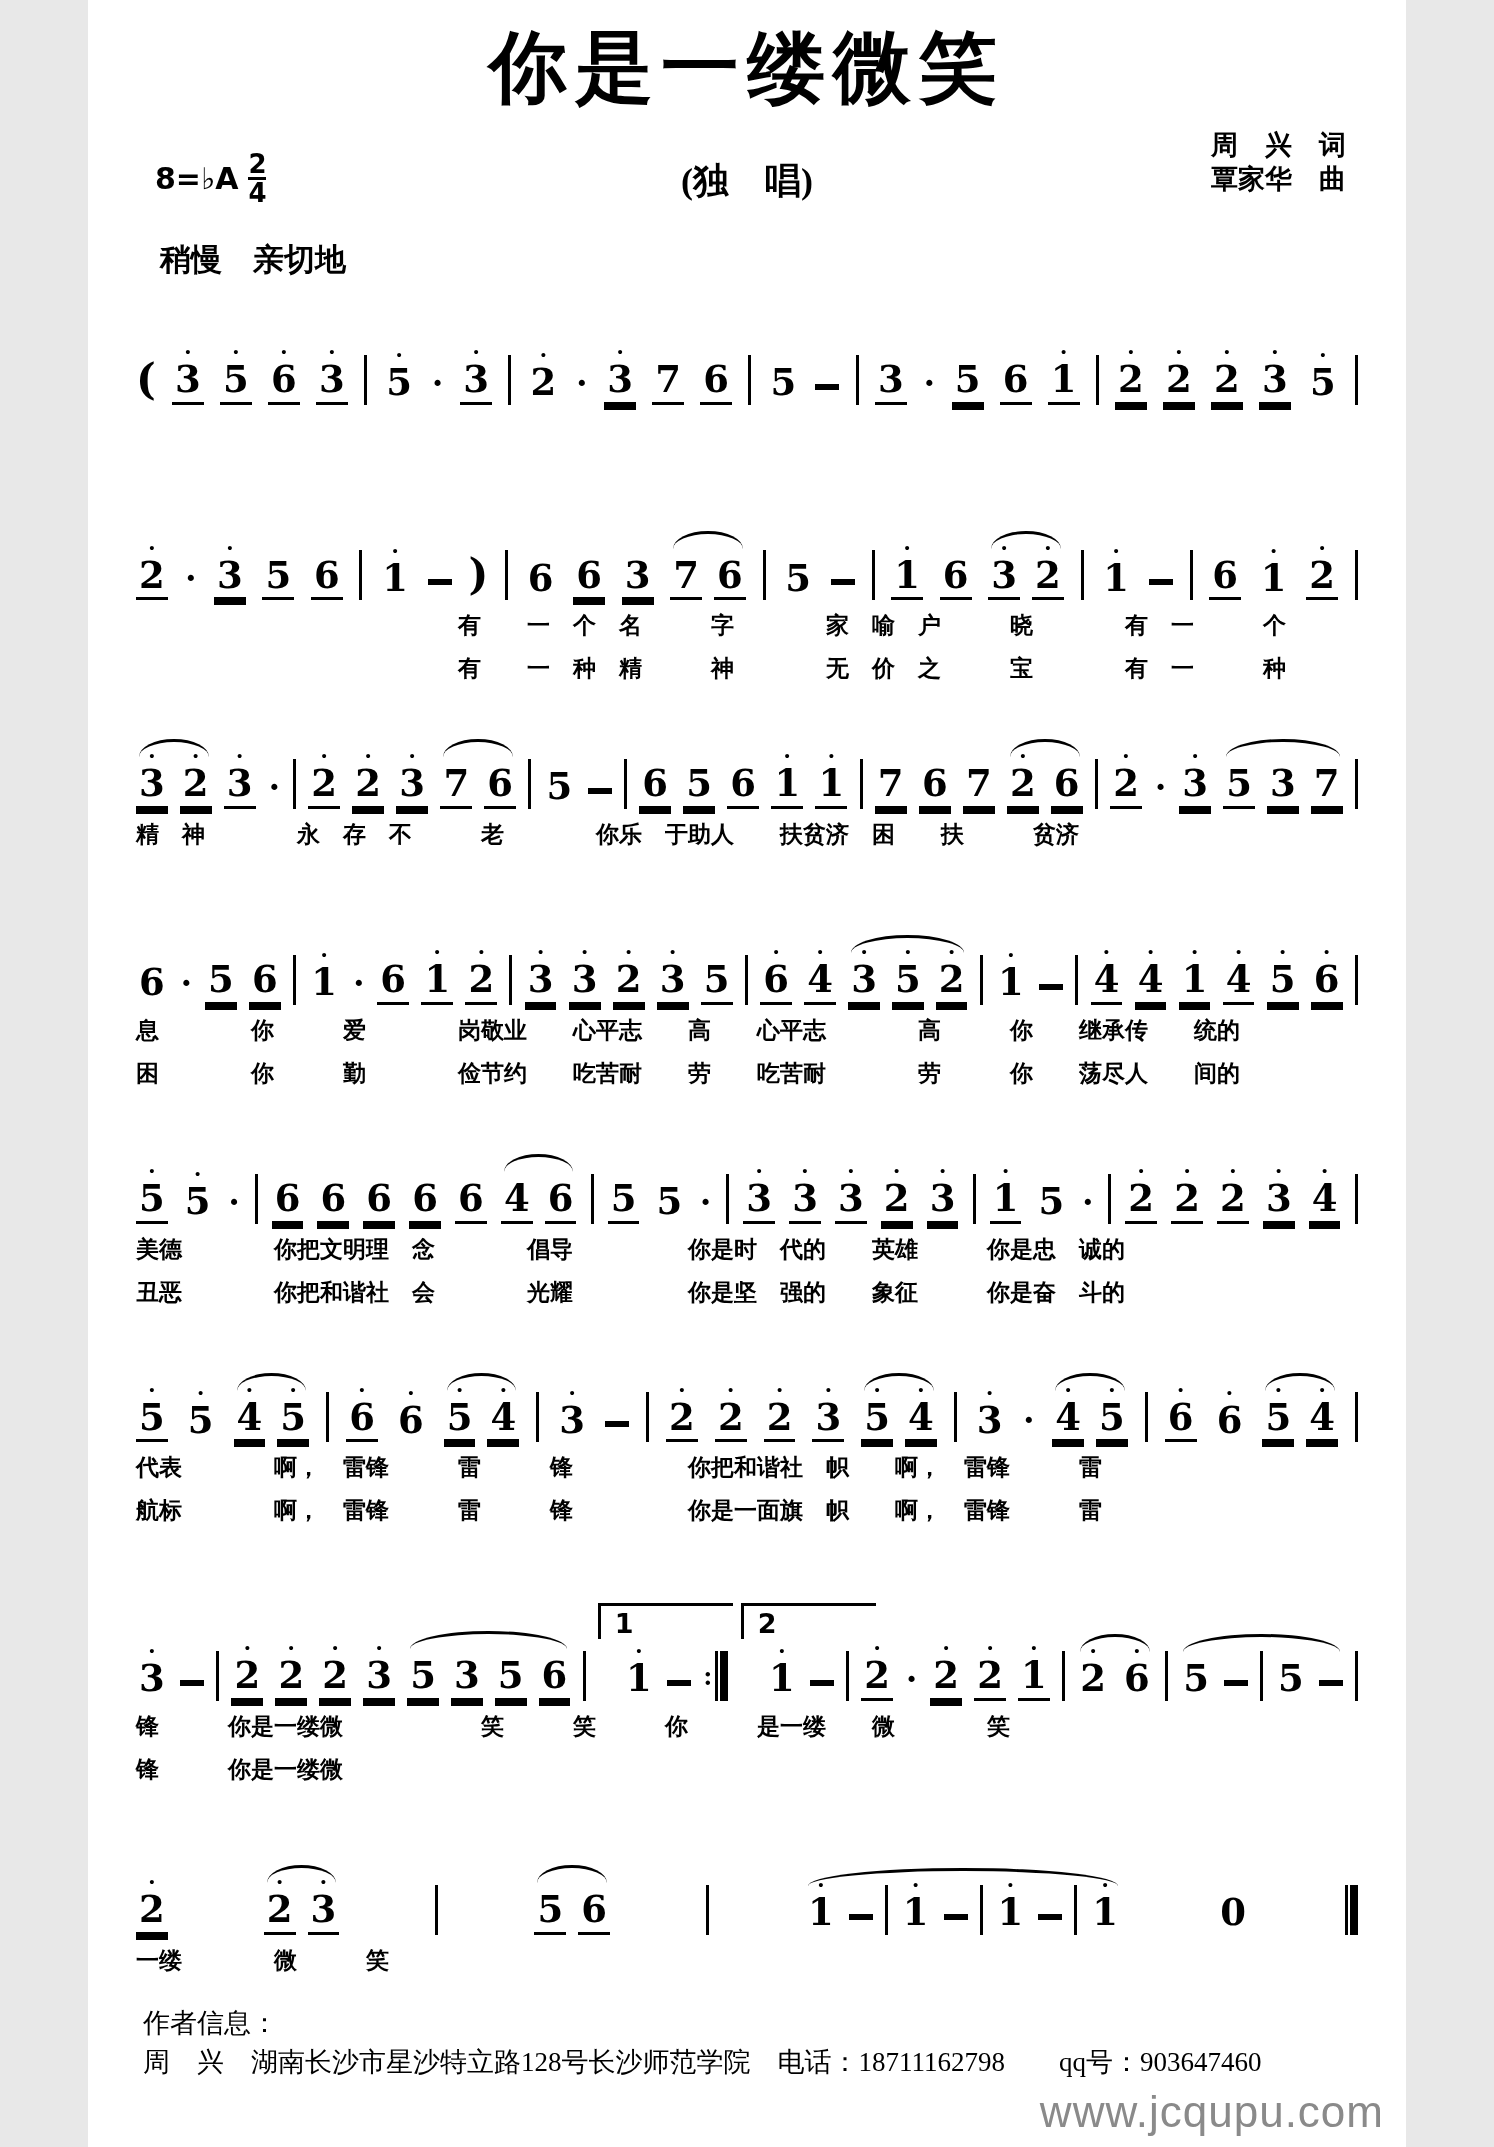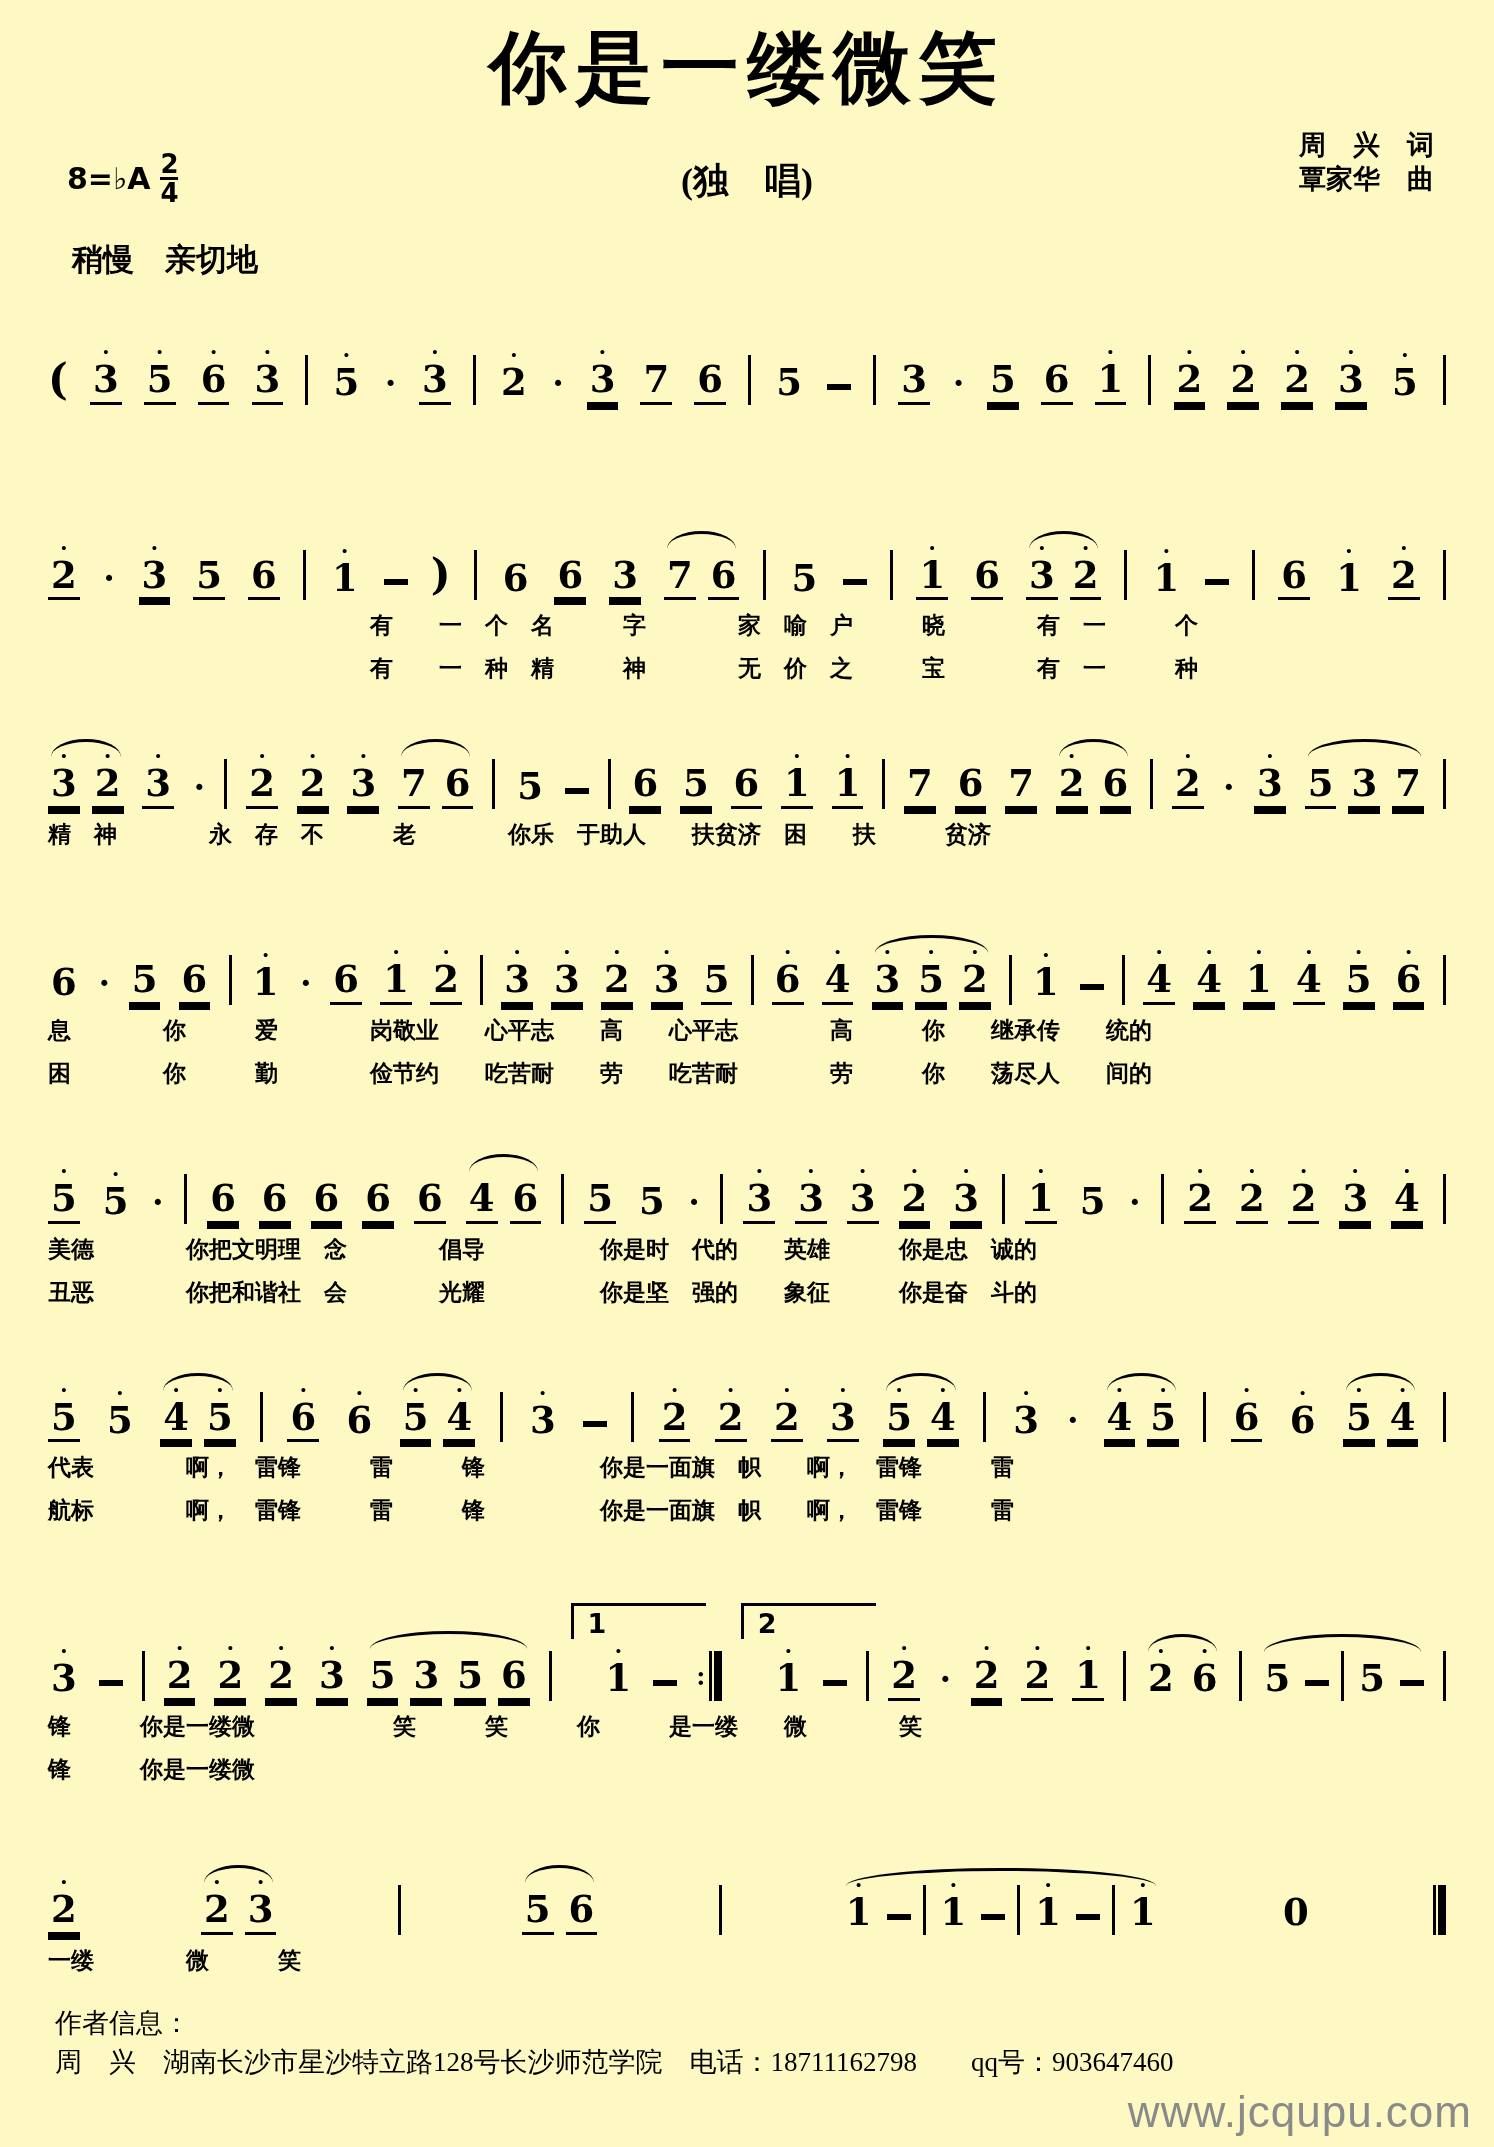--- a/index.html
+++ b/index.html
@@ -1,17 +1,17 @@
 <!DOCTYPE html>
 <html><head>
 <meta charset="utf-8">
 <style>
   html,body{margin:0;padding:0;background:#e8e8e8;}
   .sheet{
-    width:1494px;height:2147px;background:#fef9c3;position:relative;
+    width:1318px;height:2147px;background:#ffffff;position:relative;
     overflow:hidden;margin:0 auto;color:#000;
     font-family:"Liberation Serif","DejaVu Serif",serif;
   }
   .title{text-align:center;font-size:78px;font-weight:bold;margin:16px 0 0;letter-spacing:8px;}
   .subtitle{text-align:center;font-size:35px;font-weight:bold;margin-top:10px;letter-spacing:2px;}
   .meta-row{position:relative;height:110px;margin:8px 55px 0;}
   .keysig{position:absolute;left:12px;top:22px;font-size:30px;font-weight:bold;display:flex;align-items:center;gap:10px;font-family:"DejaVu Sans",sans-serif;}
   .timesig{display:inline-flex;flex-direction:column;line-height:1;font-size:26px;}
   .ts-bottom{border-top:3px solid #000;}
   .solo{position:absolute;left:50%;transform:translateX(-50%);top:28px;font-size:36px;font-weight:bold;}
@@ -717,21 +717,21 @@
               <span class="hdot">•</span>
               <span class="digit">5</span>
             </span>
             <span class="note u2">
               <span class="hdot">•</span>
               <span class="digit">4</span>
             </span>
           </span>
           <span class="bar"></span>
         </div>
-        <div class="lyrics-row">代表　　　　啊，　雷锋　　　雷　　　锋　　　　　你是一面旗　帜　　啊，　雷锋　　　雷</div>
+        <div class="lyrics-row">代表　　　　啊，　雷锋　　　雷　　　锋　　　　　你把和谐社　帜　　啊，　雷锋　　　雷</div>
         <div class="lyrics-row">航标　　　　啊，　雷锋　　　雷　　　锋　　　　　你是一面旗　帜　　啊，　雷锋　　　雷</div>
       </div>
       <div class="score-line line-7">
         <div class="notes-row">
           <span class="note u0">
             <span class="hdot">•</span>
             <span class="digit">3</span>
           </span>
           <span class="dash"></span>
           <span class="bar"></span>

